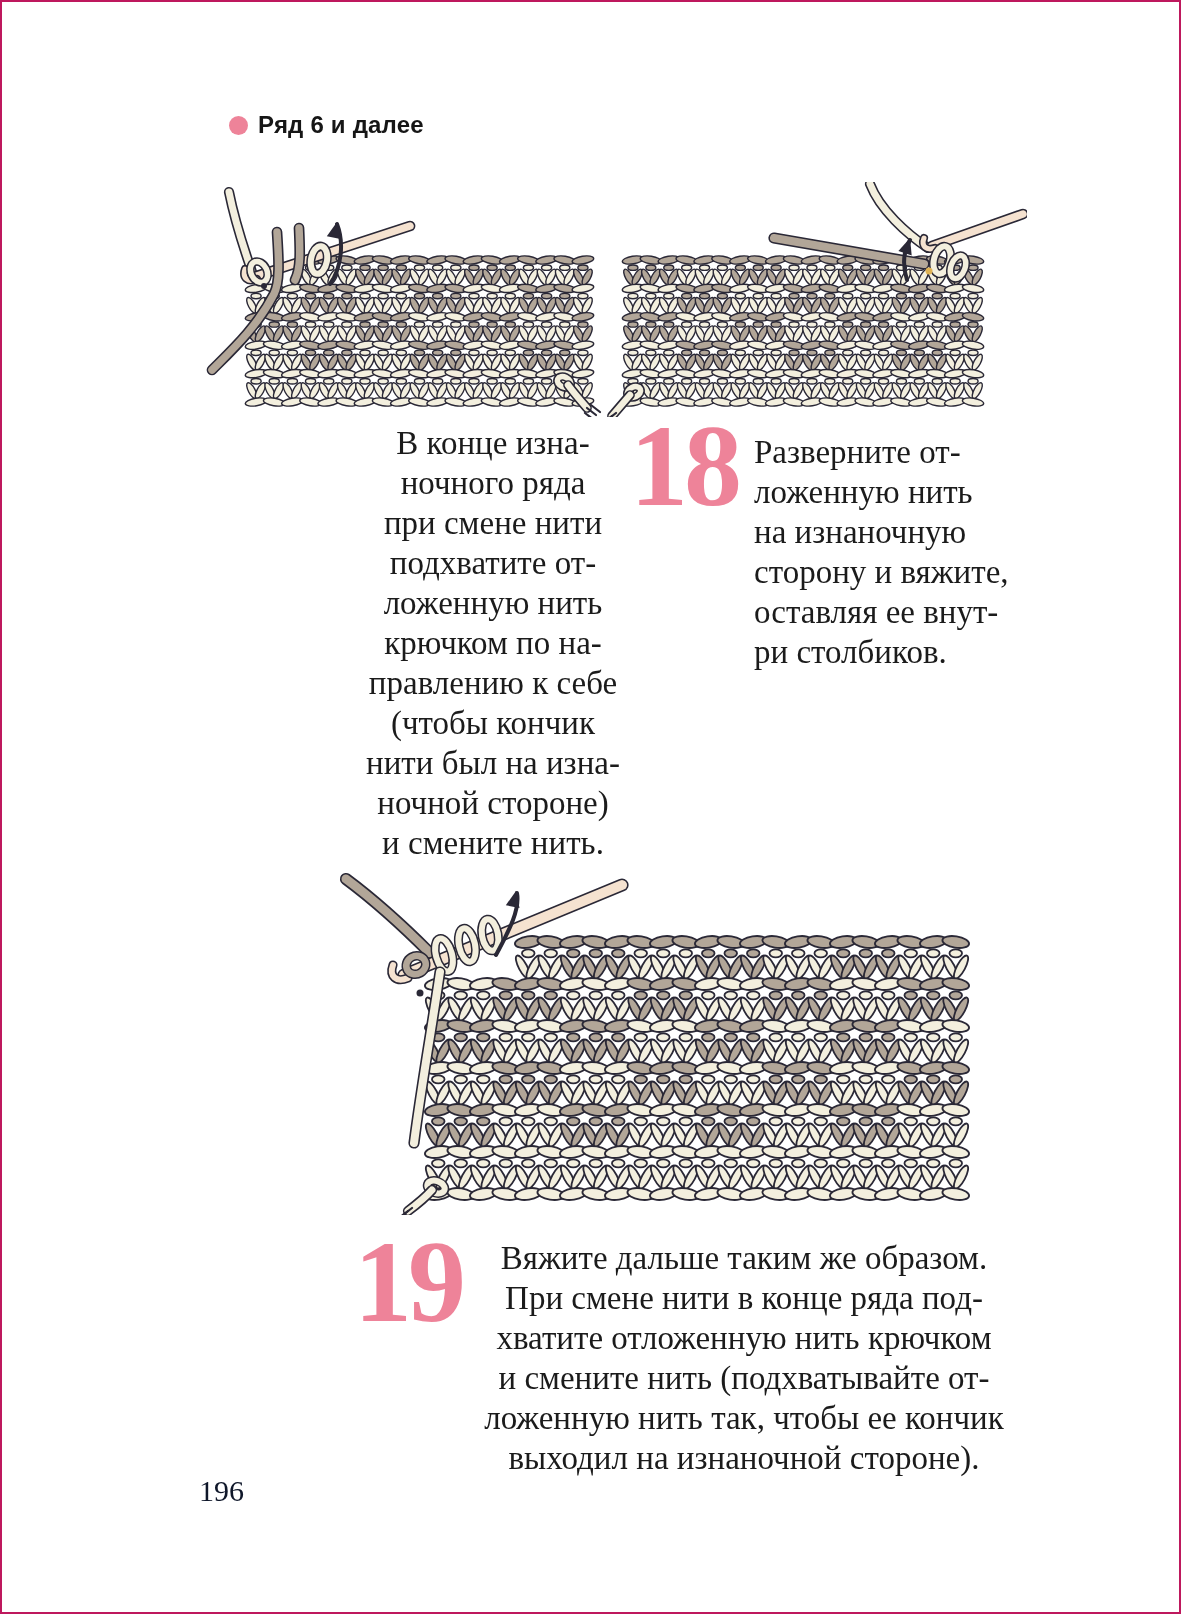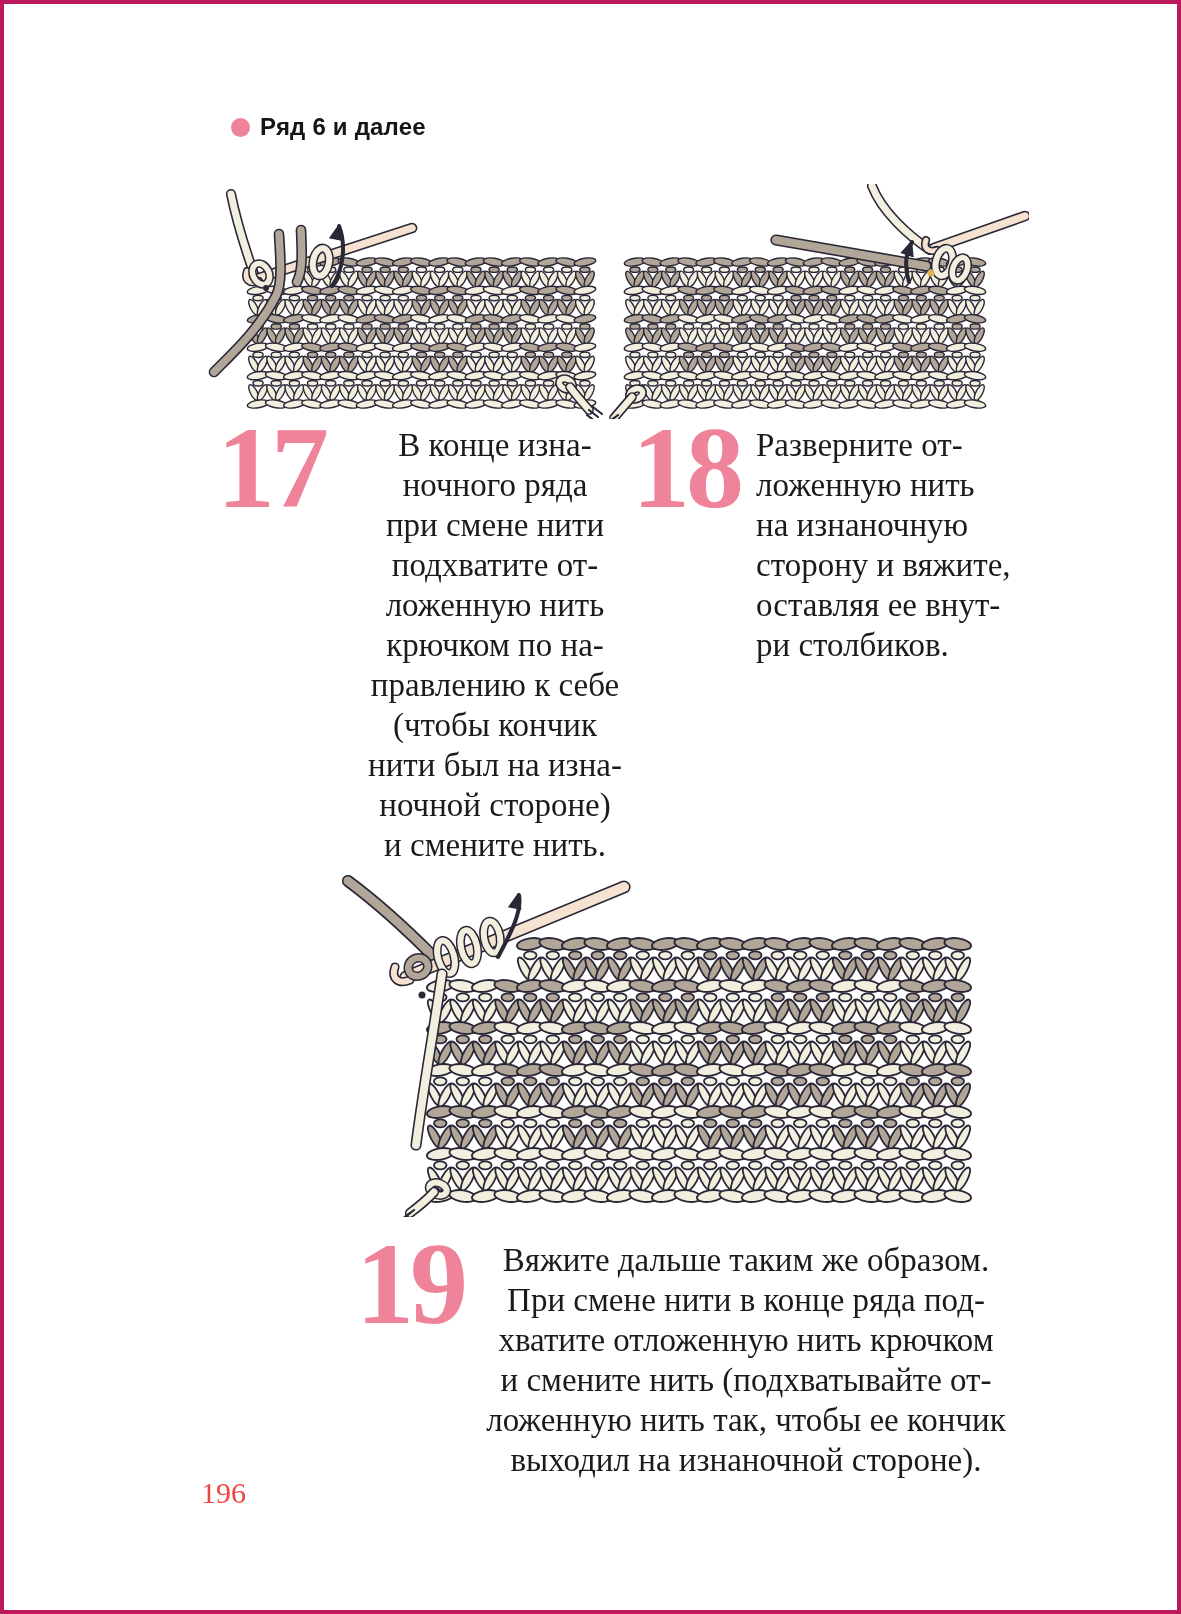--- a/index.html
+++ b/index.html
@@ -1,42 +1,42 @@
 <!DOCTYPE html>
 <html><head>
 <meta charset="utf-8">
 <style>
   html,body{margin:0;padding:0;background:#e8e8e8;}
   .page{
     position:relative;width:1181px;height:1614px;background:#ffffff;
-    margin:0 auto;overflow:hidden;border:4px solid #be185d;box-sizing:border-box;
+    margin:0 auto;overflow:hidden;border:2px solid #be185d;box-sizing:border-box;
     font-family:"Liberation Serif","DejaVu Serif",serif;color:#1b1b1b;
   }
   .hdr{position:absolute;left:227px;top:109px;display:flex;align-items:center;gap:10px;}
   .dot{width:19px;height:19px;border-radius:50%;background:#ee8399;flex:0 0 auto;}
   .hdr-t{
     font-family:"Liberation Sans","DejaVu Sans",sans-serif;
     font-weight:700;font-size:24px;color:#161616;letter-spacing:.2px;
   }
   .ill{position:absolute;}
   .step-num{
     position:absolute;color:#ee8399;font-weight:700;font-size:116px;line-height:1;
     letter-spacing:-4px;font-family:"Liberation Serif","DejaVu Serif",serif;
   }
   .step-text{
     position:absolute;font-size:33px;line-height:40px;white-space:pre-line;
     font-family:"Liberation Serif","DejaVu Serif",serif;color:#1b1b1b;
   }
   .n17{left:213px;top:406px;}
   .t17{left:341px;top:421px;width:300px;text-align:center;}
   .n18{left:628px;top:406px;}
-  .t18{left:752px;top:421px;width:310px;}
+  .t18{left:752px;top:430px;width:310px;}
   .n19{left:352px;top:1222px;}
   .t19{left:482px;top:1236px;width:520px;text-align:center;}
-  .pageno{position:absolute;left:197px;top:1472px;font-size:30px;color:#ef4444;}
+  .pageno{position:absolute;left:197px;top:1472px;font-size:30px;color:#0f172a;}
 </style>
 </head>
 <body>
 
 <div class="page">
 
   <div class="hdr">
     <span class="dot"></span>
     <span class="hdr-t">Ряд 6 и далее</span>
   </div>
@@ -1506,21 +1506,20 @@
       <circle cx="88" cy="146" r="3.5" fill="#2a2836"></circle>
       <ellipse cx="104" cy="340" rx="9" ry="6" fill="none" stroke="#2a2836" stroke-width="9" transform="rotate(20 104 340)"></ellipse>
       <ellipse cx="104" cy="340" rx="9" ry="6" fill="none" stroke="#f3efde" stroke-width="6" transform="rotate(20 104 340)"></ellipse>
       <path d="M100,343 C92,352 84,358 76,364" fill="none" stroke="#2a2836" stroke-width="10.2" stroke-linecap="round"></path>
       <path d="M100,343 C92,352 84,358 76,364" fill="none" stroke="#f3efde" stroke-width="7" stroke-linecap="round"></path>
       <path d="M76,364 l-9,7" stroke="#2a2836" stroke-width="2.2" fill="none" stroke-linecap="round"></path>
       <path d="M80,361 l-9,7" stroke="#2a2836" stroke-width="2.2" fill="none" stroke-linecap="round"></path>
       <path d="M74,369 l-9,7" stroke="#2a2836" stroke-width="2.2" fill="none" stroke-linecap="round"></path>
     </svg>
 
-  <div class="step-num n17">17</div>
   <div class="step-text t17">В конце изна-
 ночного ряда
 при смене нити
 подхватите от-
 ложенную нить
 крючком по на-
 правлению к себе
 (чтобы кончик
 нити был на изна-
 ночной стороне)

